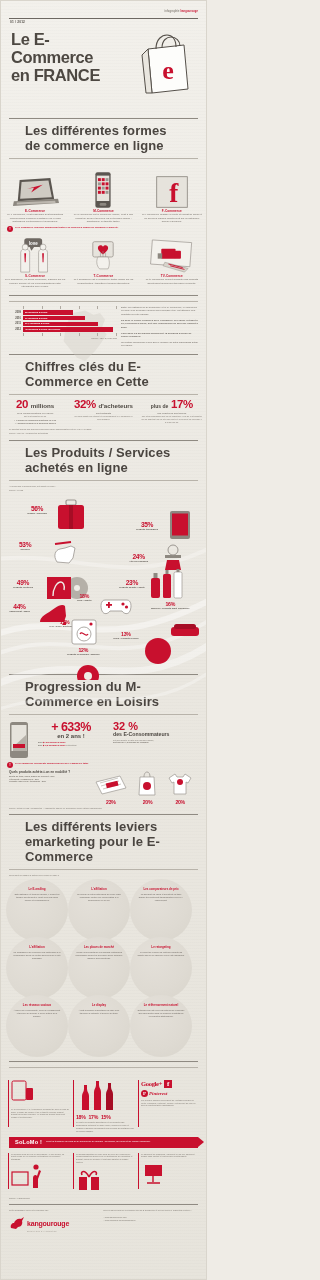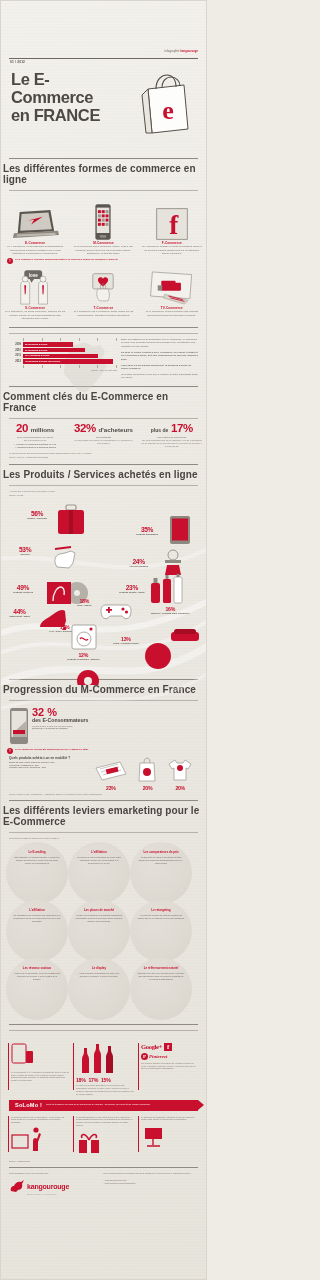--- a/index.html
+++ b/index.html
@@ -17,32 +17,32 @@
       linear-gradient(160deg,#f3f1ec 0%,#eae7e0 55%,#e7e4dc 100%);
     box-sizing:border-box;
     border:1px solid #d9d5cc;
     overflow:hidden;
   }
   .swoosh{position:absolute;left:0;top:0;width:207px;height:1280px;pointer-events:none;opacity:.5;}
 
   
   .red{color:#c8102e;}
   .sec-title{
-    font-size:10px;font-weight:bold;color:#4a4540;letter-spacing:.1px;
-    padding:0 2px;margin:0 0 3px 0;
+    font-size:13px;font-weight:bold;color:#4a4540;letter-spacing:.1px;
+    padding:0 24px;margin:0 0 3px 0;
   }
   .rule{height:1px;background:#8f8a82;margin:5px 8px 4px 8px;}
   .rule.thin{background:#b8b3aa;}
   .tiny{font-size:2.5px;line-height:1.45;color:#6e6862;}
   .tiny.c{text-align:center;}
   .micro{font-size:2.1px;line-height:1.4;color:#7b756e;}
   .lbl{font-size:3.1px;font-weight:bold;color:#c8102e;text-align:center;letter-spacing:.1px;}
 
   
-  .hdr{position:relative;height:112px;margin-top:40px;}
+  .hdr{position:relative;height:112px;}
   .hdr .topline{position:absolute;left:8px;right:8px;top:17px;height:1px;background:#6d6862;}
   .hdr .date{position:absolute;left:9px;top:19px;font-size:3.2px;font-weight:bold;color:#55504a;letter-spacing:.2px;}
   .hdr .brandtop{position:absolute;right:8px;top:9px;font-size:2.6px;font-weight:bold;color:#8a847c;letter-spacing:.1px;}
   .hdr .brandtop b{color:#c8102e;}
   .hdr h1{
     position:absolute;left:10px;top:30px;margin:0;width:120px;
     font-size:16.5px;line-height:1.08;font-weight:bold;color:#4d4842;letter-spacing:-0.4px;
   }
   .bag{position:absolute;right:12px;top:30px;width:56px;height:64px;}
 
@@ -326,21 +326,21 @@
 
     <div style="flex:1;padding-left:4px;">
       <p class="tiny" style="margin:0 0 2px 0">Entre les pratiques de E-Commerce et le m-commerce, le commerce en ligne a su s'imposer auprès des Français et se voit attribuer des résultats en forte hausse.</p>
       <p class="tiny red" style="margin:0 0 2px 0;font-weight:bold">En 2011 le chiffre d'affaires du E-Commerce en France s'établit à 37,7 milliards d'euros, soit une progression de 22% par rapport à 2010.</p>
       <p class="tiny red" style="margin:0 0 2px 0;font-weight:bold">Pour 2012 les prévisions annoncent 45 milliards d'euros de chiffre d'affaires.</p>
       <p class="tiny" style="margin:0">On estime aujourd'hui à 117 500 le nombre de sites marchands actifs en France.</p>
     </div>
   </div>
 
   <div class="rule" style="margin-top:6px"></div>
-  <div class="sec-title">Comment clés du E-Commerce en France</div>
+  <div class="sec-title">Chiffres clés du E-Commerce en Cette</div>
   <div class="rule thin"></div>
 
   <div class="kf">
     <div class="c">
       <div class="n">
         <span>20</span> <em>millions</em>
       </div>
       <div class="tiny c" style="margin-top:1px">de E-Consommateurs en France</div>
       <div class="micro">soit 7 internautes sur 10</div>
       <div class="micro red" style="font-weight:bold;margin-top:1px">+ 1 million de nouveaux acheteurs en 1 an</div>
@@ -488,31 +488,46 @@
       <div class="pct s">12%</div>
       <div class="pcap">Produits Téléphonie / Mobiles</div>
     </div>
     <svg style="position:absolute;left:74px;top:172px" width="26" height="16" viewBox="0 0 26 16">
       <circle cx="13" cy="12" r="11" fill="#c8102e"></circle>
       <circle cx="13" cy="12" r="4" fill="#efece6"></circle>
     </svg>
   </div>
 
   <div class="rule" style="margin-top:2px"></div>
-  <div class="sec-title">Progression du M-Commerce en France</div>
+  <div class="sec-title">Progression du M-Commerce en Loisirs</div>
   <div class="rule thin"></div>
 
   <div style="display:flex;padding:2px 8px 0 8px;gap:3px">
     <svg width="20" height="38" viewBox="0 0 20 38" style="flex:0 0 auto">
       <rect x="1" y="1" width="18" height="36" rx="2.5" fill="#8d8880"></rect>
       <rect x="2.5" y="4" width="15" height="26" fill="#e6e3dc"></rect>
       <path d="M4,26 L17,14 L17,30 L4,30 Z" fill="#b5b0a8"></path>
       <rect x="4" y="23" width="12" height="4" fill="#c8102e"></rect>
     </svg>
 
+    <div style="flex:0 0 78px;text-align:center">
+      <div class="m633">+ 633%</div>
+      <div class="m2ans">en 2 ans !</div>
+      <div class="micro" style="margin-top:2px;text-align:left;padding-left:6px">
+        <b>2009</b>
+        <span class="red">▶</span>
+        <b class="red">300 millions d'euros</b>
+      </div>
+      <div class="micro" style="text-align:left;padding-left:6px">
+        <b>2011</b>
+        <span class="red">▶</span>
+        <b class="red">2,2 milliards d'euros</b>
+        <span>(estimation)</span>
+      </div>
+    </div>
 
     <div style="flex:1">
       <div class="m14">32 %</div>
       <div class="mcons">des E-Consommateurs</div>
       <div class="micro" style="margin-top:1px">ont déjà acheté à partir d'un appareil mobile,</div>
       <div class="micro red" style="font-weight:bold">soit plus de 4,2 millions de français !</div>
     </div>
   </div>
 
   <div class="note" style="padding-top:3px">

